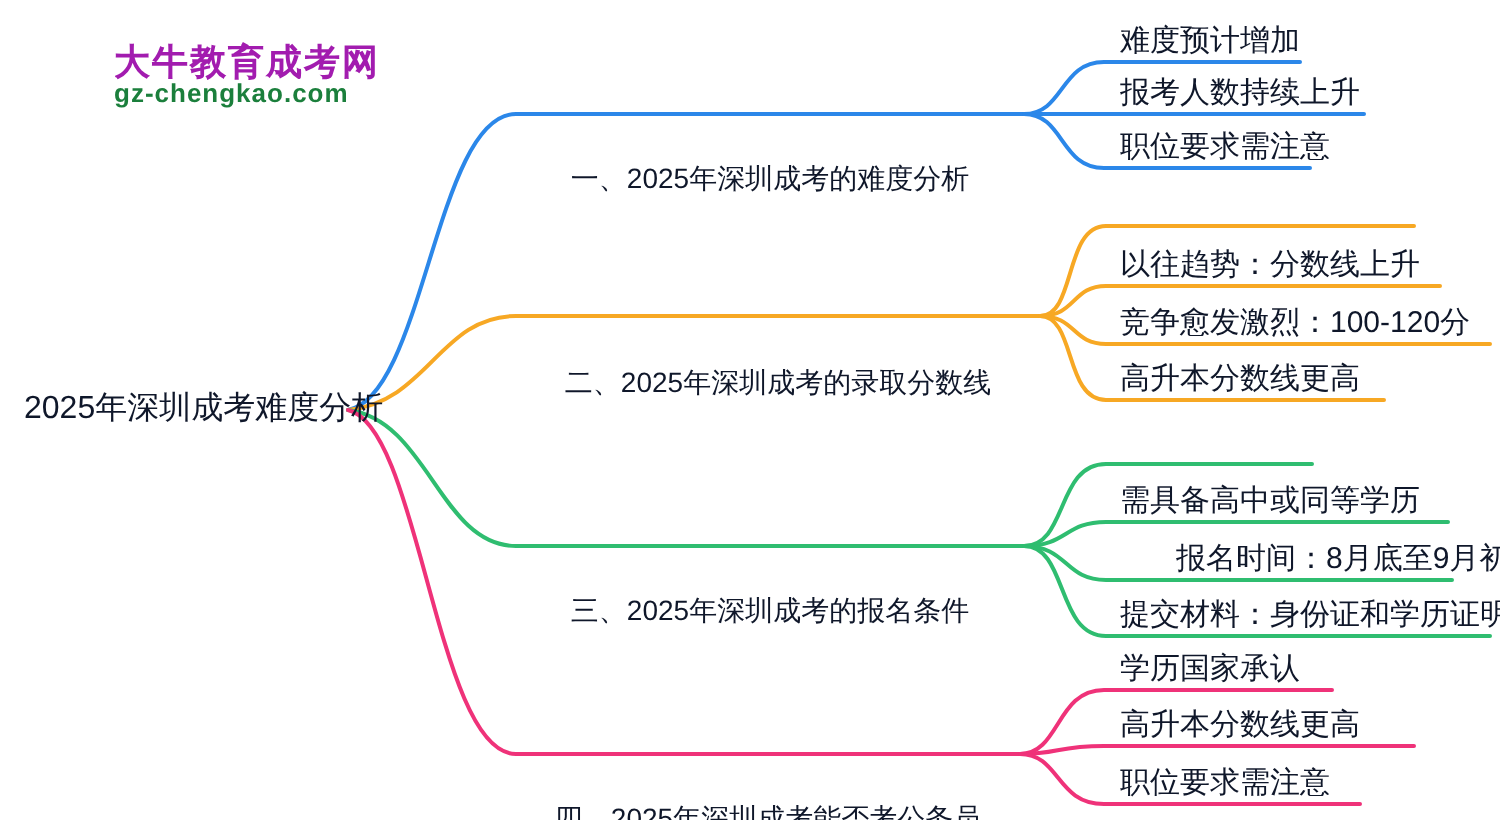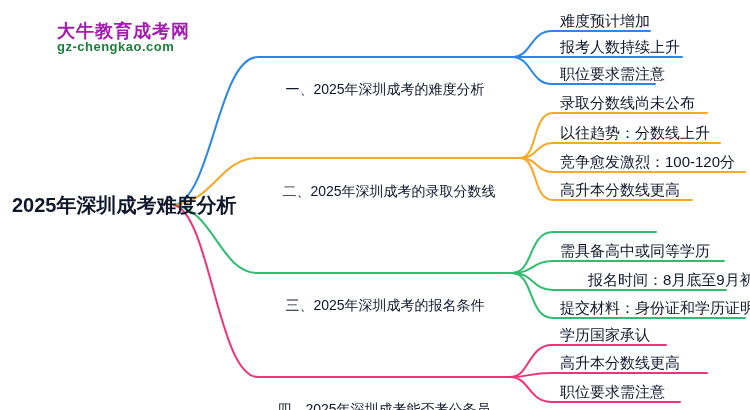--- a/index.html
+++ b/index.html
@@ -2,21 +2,21 @@
 <html><head>
 <meta charset="utf-8">
 <style>
   html,body{margin:0;padding:0;background:#fff;}
   .stage{
     position:relative;width:750px;height:410px;background:#ffffff;overflow:hidden;
     font-family:"Liberation Sans","DejaVu Sans",sans-serif;
   }
   .stage svg{position:absolute;left:0;top:0;}
   .lbl{position:absolute;color:#0f172a;white-space:nowrap;}
-  .topic{font-size:20px;font-weight:700;line-height:20px;}
+  .topic{font-size:16px;font-weight:400;line-height:20px;}
   .branch-label{font-size:14px;line-height:17px;text-align:center;margin-top:44px;}
   .item-label{font-size:15px;line-height:18px;}
   
   .logo{position:absolute;left:0;top:0;width:230px;height:70px;}
   .logo-icon{position:absolute;left:13px;top:12px;width:48px;height:50px;}
   .logo-arc{position:absolute;left:1px;top:1px;width:44px;height:22px;box-sizing:border-box;
     border:5px solid #cf2318;border-bottom:none;border-radius:22px 22px 0 0;}
   .logo-bubble{position:absolute;left:4px;top:9px;width:34px;height:33px;background:#fff;
     border:2px solid #2a2a2a;border-radius:50%;}
   .logo-tail{position:absolute;left:8px;top:43px;width:0;height:0;
@@ -73,21 +73,20 @@
   </div>
 
   <div class="lbl topic" style="left:12px;top:195px;">2025年深圳成考难度分析</div>
 
   <div class="lbl branch-label" style="left:258px;top:37px;width:254px;">一、2025年深圳成考的难度分析</div>
   <div class="lbl item-label" style="left:560px;top:12px;">难度预计增加</div>
   <div class="lbl item-label" style="left:560px;top:38px;">报考人数持续上升</div>
   <div class="lbl item-label" style="left:560px;top:65px;">职位要求需注意</div>
 
   <div class="lbl branch-label" style="left:258px;top:139px;width:262px;">二、2025年深圳成考的录取分数线</div>
-  <div class="lbl item-label" style="left:560px;top:94px;">录取分数线尚未公布</div>
   <div class="lbl item-label" style="left:560px;top:124px;">以往趋势：分数线上升</div>
   <div class="lbl item-label" style="left:560px;top:153px;">竞争愈发激烈：100-120分</div>
   <div class="lbl item-label" style="left:560px;top:181px;">高升本分数线更高</div>
 
   <div class="lbl branch-label" style="left:258px;top:253px;width:254px;">三、2025年深圳成考的报名条件</div>
   <div class="lbl item-label" style="left:560px;top:242px;">需具备高中或同等学历</div>
   <div class="lbl item-label" style="left:588px;top:271px;">报名时间：8月底至9月初</div>
   <div class="lbl item-label" style="left:560px;top:299px;">提交材料：身份证和学历证明</div>
 
   <div class="lbl branch-label" style="left:258px;top:357px;width:252px;">四、2025年深圳成考能否考公务员</div>

